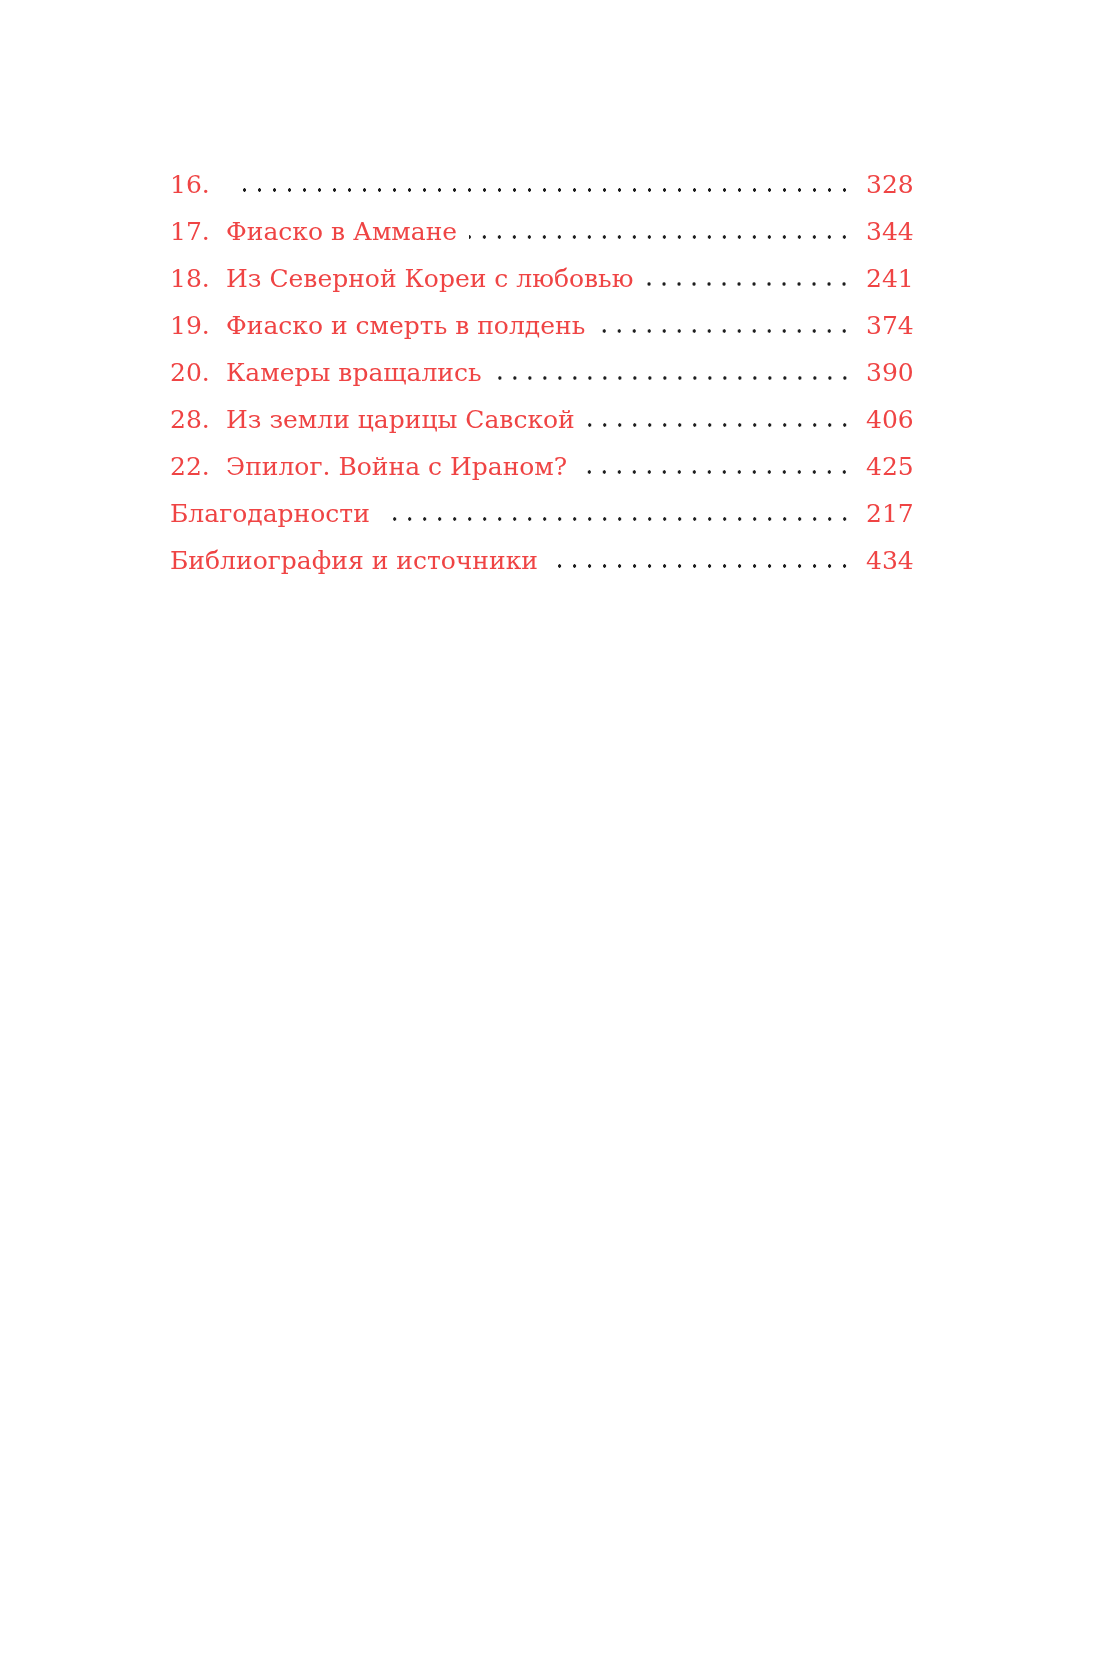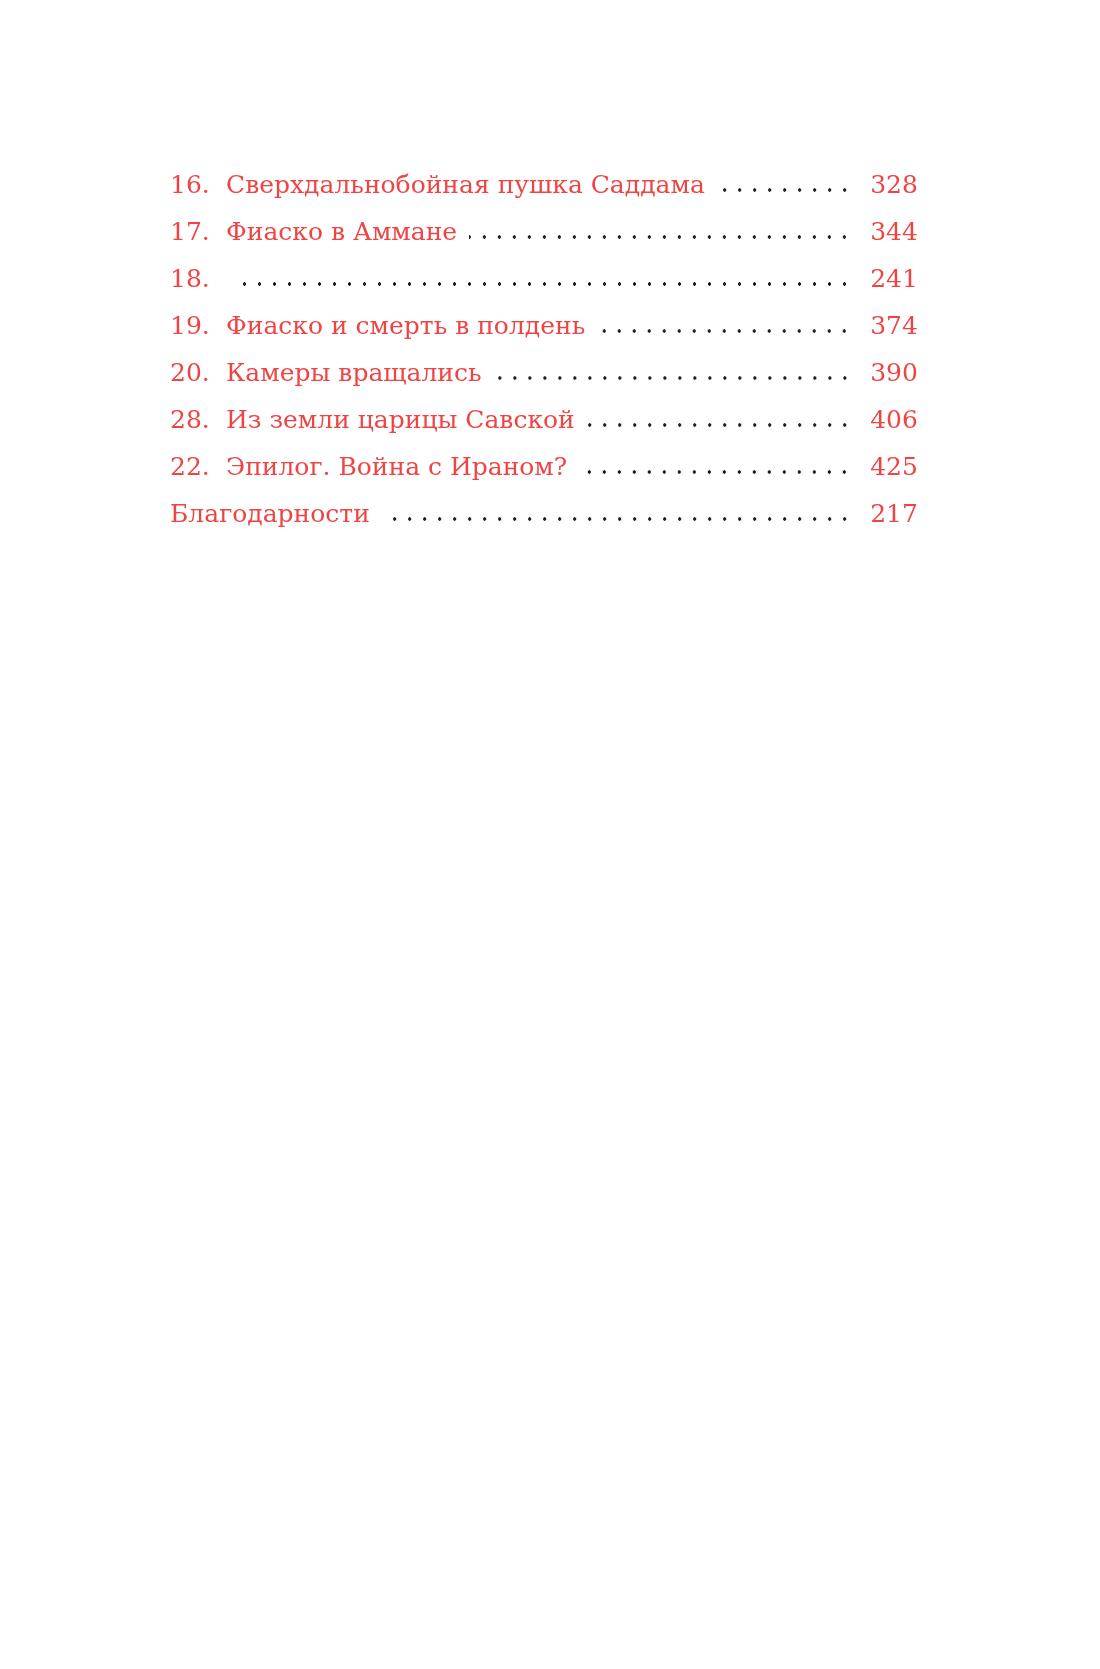--- a/index.html
+++ b/index.html
@@ -46,47 +46,47 @@
     margin-left: 12px;
     margin-right: 14px;
     background-image: radial-gradient(circle, #1e1e1e 1.5px, rgba(0,0,0,0) 1.9px);
     background-size: 15px 6px;
     background-repeat: repeat-x;
     background-position: right bottom;
   }
   .pagenum {
     flex: none;
     width: 56px;
-    text-align: center;
+    text-align: left;
   }
   .back-matter {
   }
 </style>
 </head>
 <body>
 
 <div class="page">
   <div class="toc">
 
     <div class="toc-row">
       <span class="num">16.</span>
-      <span class="title">Сверхдальнобойная пушка Саддама</span>
       <span class="leader"></span>
       <span class="pagenum">328</span>
     </div>
 
     <div class="toc-row">
       <span class="num">17.</span>
       <span class="title">Фиаско в Аммане</span>
       <span class="leader"></span>
       <span class="pagenum">344</span>
     </div>
 
     <div class="toc-row">
       <span class="num">18.</span>
+      <span class="title">Из Северной Кореи с любовью</span>
       <span class="leader"></span>
       <span class="pagenum">241</span>
     </div>
 
     <div class="toc-row">
       <span class="num">19.</span>
       <span class="title">Фиаско и смерть в полдень</span>
       <span class="leader"></span>
       <span class="pagenum">374</span>
     </div>
@@ -113,17 +113,22 @@
     </div>
 
     <div class="back-matter">
 
       <div class="toc-row">
         <span class="title">Благодарности</span>
         <span class="leader"></span>
         <span class="pagenum">217</span>
       </div>
 
+      <div class="toc-row">
+        <span class="title">Библиография и источники</span>
+        <span class="leader"></span>
+        <span class="pagenum">434</span>
+      </div>
 
     </div>
 
   </div>
 </div>
 
 </body></html>

